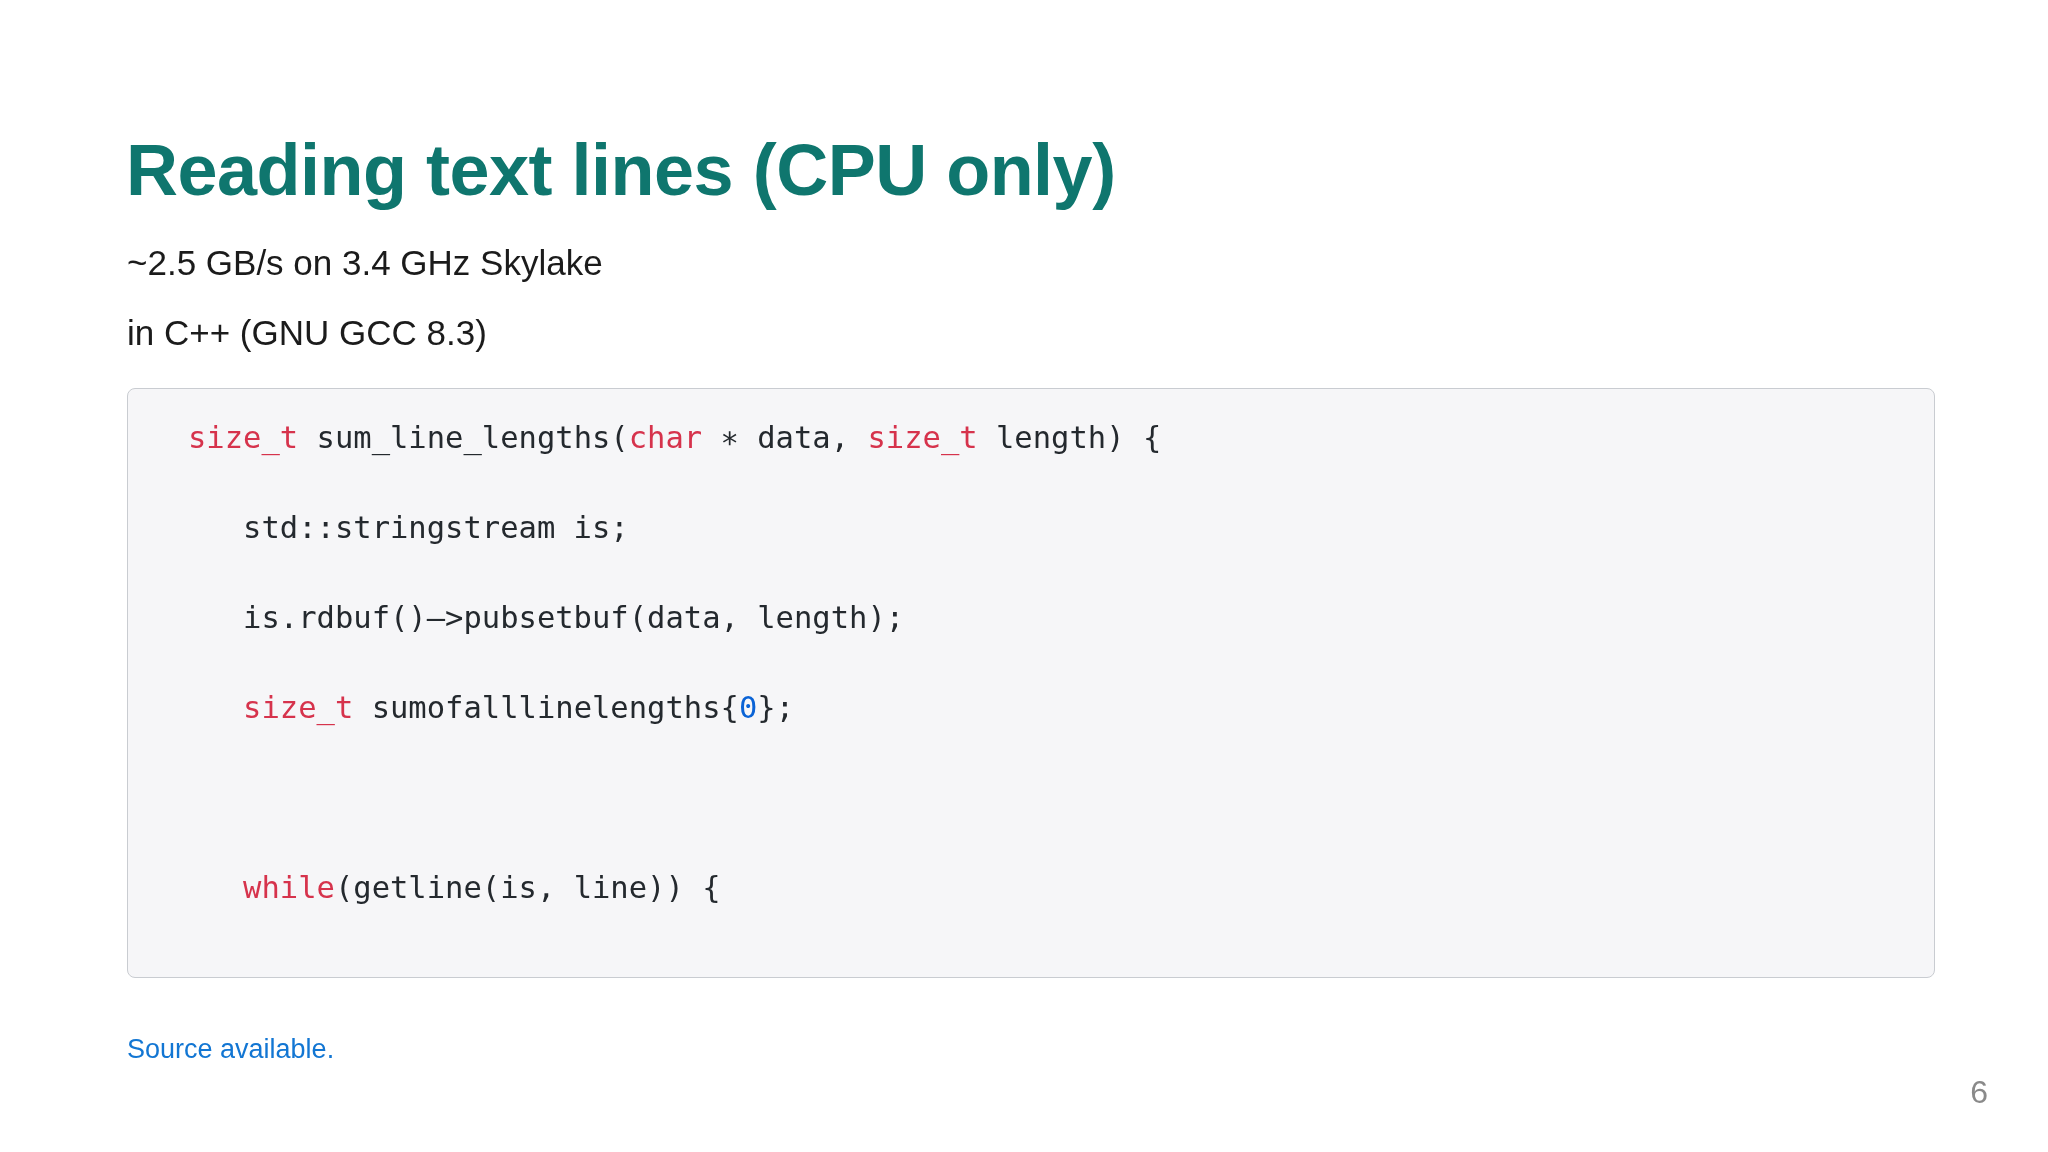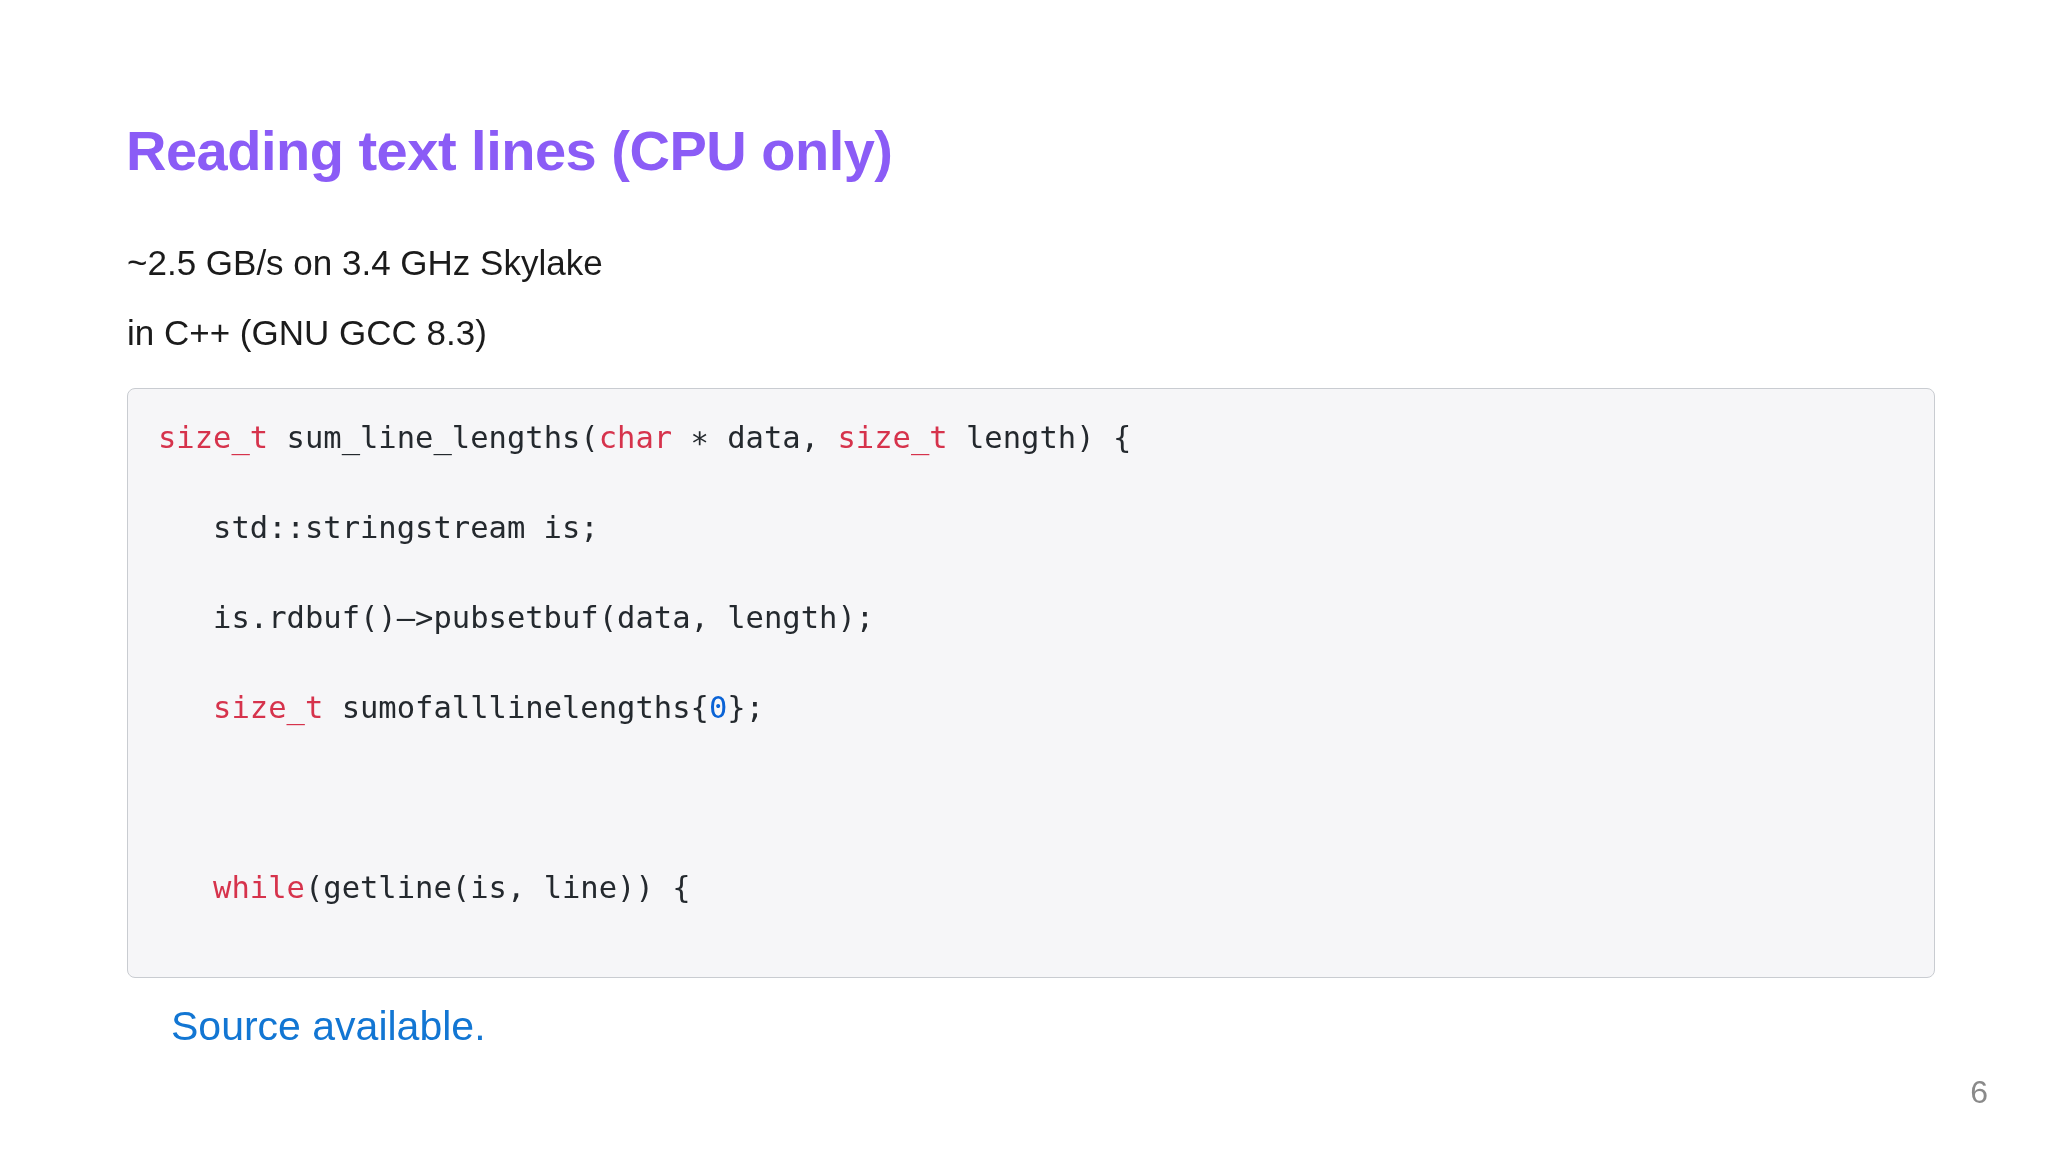--- a/index.html
+++ b/index.html
@@ -20,25 +20,25 @@
     width: 2048px;
     height: 1152px;
     background: #ffffff;
     box-sizing: border-box;
   }
 
   .slide-title {
     position: absolute;
     left: 126px;
     top: 82px;
-    font-size: 56px;
+    font-size: 72px;
     line-height: 1.12;
     font-weight: bold;
     letter-spacing: -0.5px;
-    color: #8b5cf6;
+    color: #0f766e;
     white-space: nowrap;
   }
 
   .subtitle-block {
     position: absolute;
     left: 127px;
     top: 228px;
     width: 1800px;
   }
   .subtitle-line {
@@ -67,36 +67,36 @@
     font-size: 30.5px;
     line-height: 45px;
     color: #24292e;
     white-space: pre;
     tab-size: 4;
   }
   .code-line {
     display: block;
     min-height: 45px;
     white-space: pre;
+    margin-left: 30px;
   }
   .tok-kw { color: #d6334c; }
   .tok-num { color: #0a63d6; }
   .tok-plain { color: #24292e; }
 
   .source-link {
     position: absolute;
     left: 127px;
-    top: 1004px;
-    font-size: 41px;
+    top: 1027px;
+    font-size: 27px;
     line-height: 44px;
     color: #1276d3;
     text-decoration: none;
     cursor: pointer;
     white-space: nowrap;
-    margin-left: 44px;
   }
 
   .page-number {
     position: absolute;
     right: 60px;
     top: 1073px;
     font-size: 32px;
     line-height: 38px;
     color: #8a8a8a;
     text-align: right;

